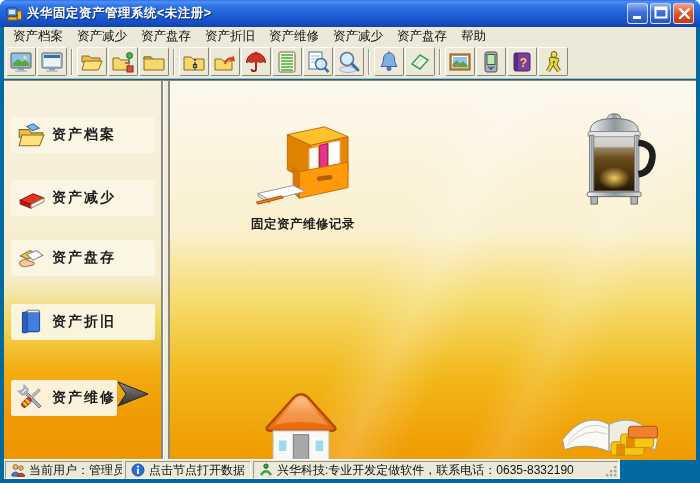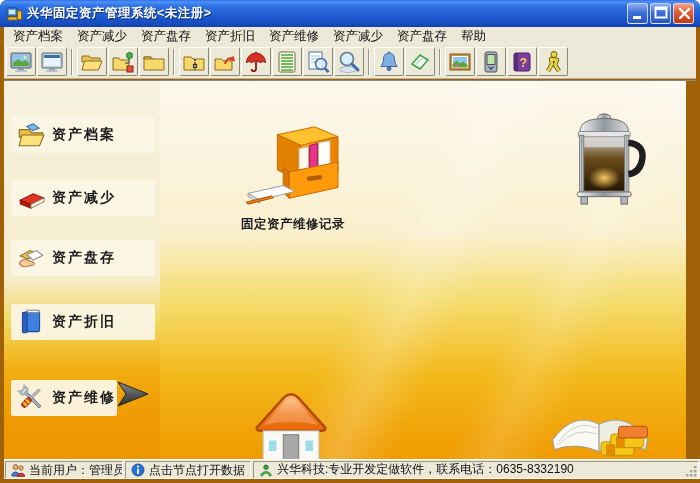--- a/index.html
+++ b/index.html
@@ -1,19 +1,19 @@
 <!DOCTYPE html>
 <html><head>
 <meta charset="utf-8">
 <style>
   * { margin:0; padding:0; box-sizing:border-box; }
   html,body { width:700px; height:483px; overflow:hidden;
     font-family:"Liberation Sans","DejaVu Sans",sans-serif; }
   .window { position:relative; width:700px; height:483px;
-    background:#a16207; border-radius:7px 7px 0 0;padding-left:48px; }
+    background:#0369a1; border-radius:7px 7px 0 0;padding-left:48px; }
 
   
   .titlebar { position:absolute; left:0; top:0; width:700px; height:27px;
     border-radius:7px 7px 0 0; display:flex; align-items:center; padding:0 6px;
     background:linear-gradient(180deg,#2E6FE8 0%,#4E90F6 7%,#2F73E4 22%,#1B57CE 68%,#1449BA 92%,#1041A9 100%); }
   .app-ico { width:17px; height:17px; margin-right:4px; display:inline-flex; }
   .title-text { color:#fff; font-size:12.5px; font-weight:bold; letter-spacing:.5px;
     text-shadow:1px 1px 1px rgba(0,0,0,.55); flex:1; white-space:nowrap; }
   .win-controls { display:flex; gap:2px; }
   .wbtn { width:21px; height:21px; border-radius:3px; border:1px solid rgba(255,255,255,.7);
@@ -46,38 +46,38 @@
     background:rgba(251,245,229,.95); border-radius:2px; cursor:pointer; }
   .side-item.active { width:106px; }
   .side-ico { width:30px; height:30px; display:inline-flex; flex:none; }
   .side-label { font-size:14px; font-weight:bold; color:#1b1b1b; letter-spacing:2px; white-space:nowrap; }
   .active-arrow { position:absolute; left:112px; top:297px; width:36px; height:32px; }
 
   .splitter { position:absolute; left:157px; top:0; width:9px; height:379px;
     background:#F2ECD9; border-left:2px solid #8A8A86; border-right:2px solid #8A8A86;
     box-shadow:inset 1px 0 0 #fff; cursor:col-resize; }
 
-  .content { position:absolute; left:156px; top:0; width:526px; height:379px; overflow:hidden;
+  .content { position:absolute; left:166px; top:0; width:526px; height:379px; overflow:hidden;
     background:
       linear-gradient(115deg, rgba(255,255,255,0) 42%, rgba(255,255,255,.20) 50%, rgba(255,255,255,0) 58%),
       linear-gradient(115deg, rgba(255,255,255,0) 66%, rgba(255,255,255,.14) 72%, rgba(255,255,255,0) 80%),
       linear-gradient(180deg,#FCF8EE 0%,#FAF0CE 40%,#F5DC6E 58%,#F2B81A 78%,#F0A005 95%,#EF9C03 100%); }
   .shortcut { position:absolute; text-align:center; cursor:pointer; }
   .sc-ico { display:inline-block; }
   .sc-label { display:block; font-size:12.5px; font-weight:bold; color:#1d1d1d;
     letter-spacing:.5px; white-space:nowrap; margin-top:1px; }
   .decor { position:absolute; }
 
   
-  .statusbar { position:absolute; left:4px; top:459px; width:696px; height:20px;
+  .statusbar { position:absolute; left:4px; top:459px; width:616px; height:20px;
     background:#ECE9D8; border-top:1px solid #FFFFFF; display:flex; gap:2px; padding:1px 1px 1px 1px; }
   .status-sec { height:18px; display:flex; align-items:center; gap:4px; padding:0 5px;
     border:1px solid; border-color:#9D9886 #FFFFFF #FFFFFF #9D9886; font-size:12px; color:#111;
     white-space:nowrap; overflow:hidden; }
-  .s1 { width:118px; } .s2 { width:126px; } .s3 { flex:1; position:relative;align-items:flex-end; }
+  .s1 { width:118px; } .s2 { width:126px; } .s3 { flex:1; position:relative; }
   .sico { width:14px; height:14px; flex:none; display:inline-flex; }
   .grip { position:absolute; right:0; bottom:0; width:13px; height:13px; cursor:nwse-resize; }
 </style>
 </head>
 <body>
 
 <div class="window">
 
   <div class="titlebar">
     <span class="app-ico">

